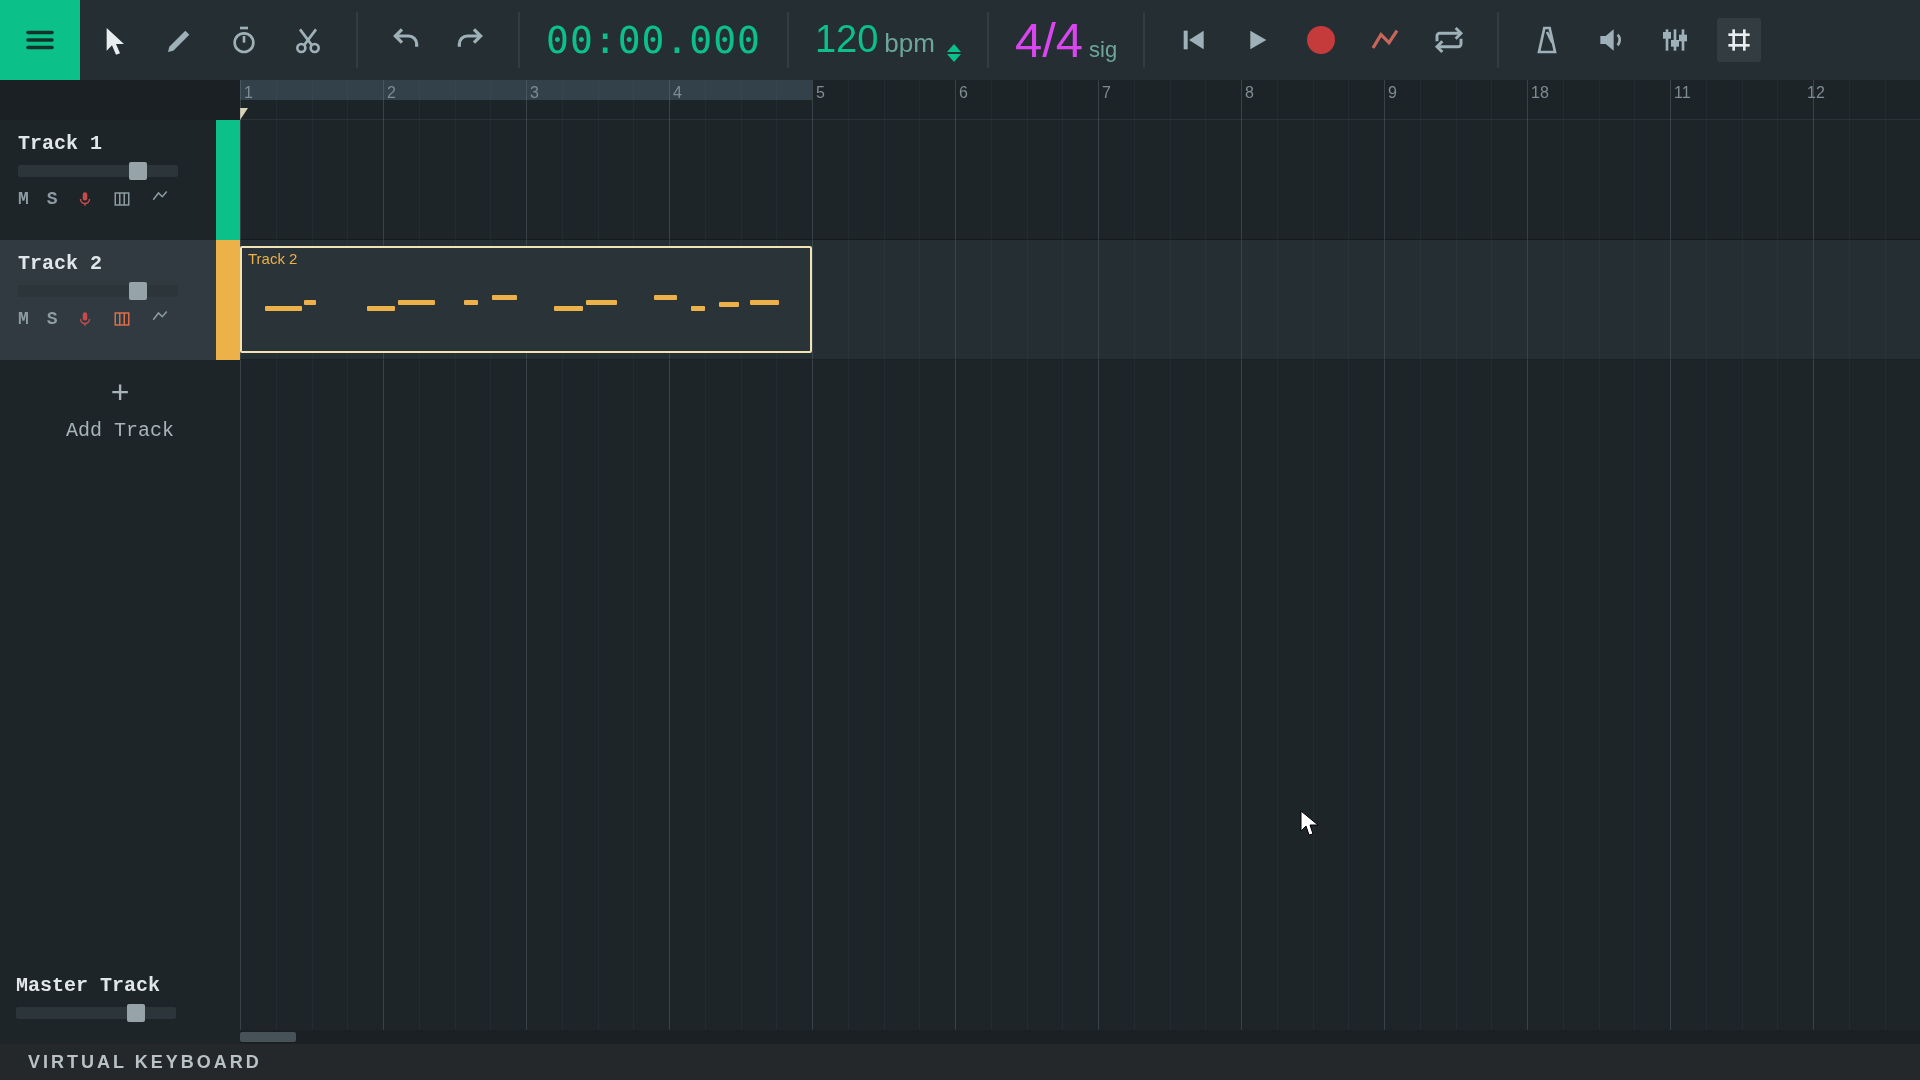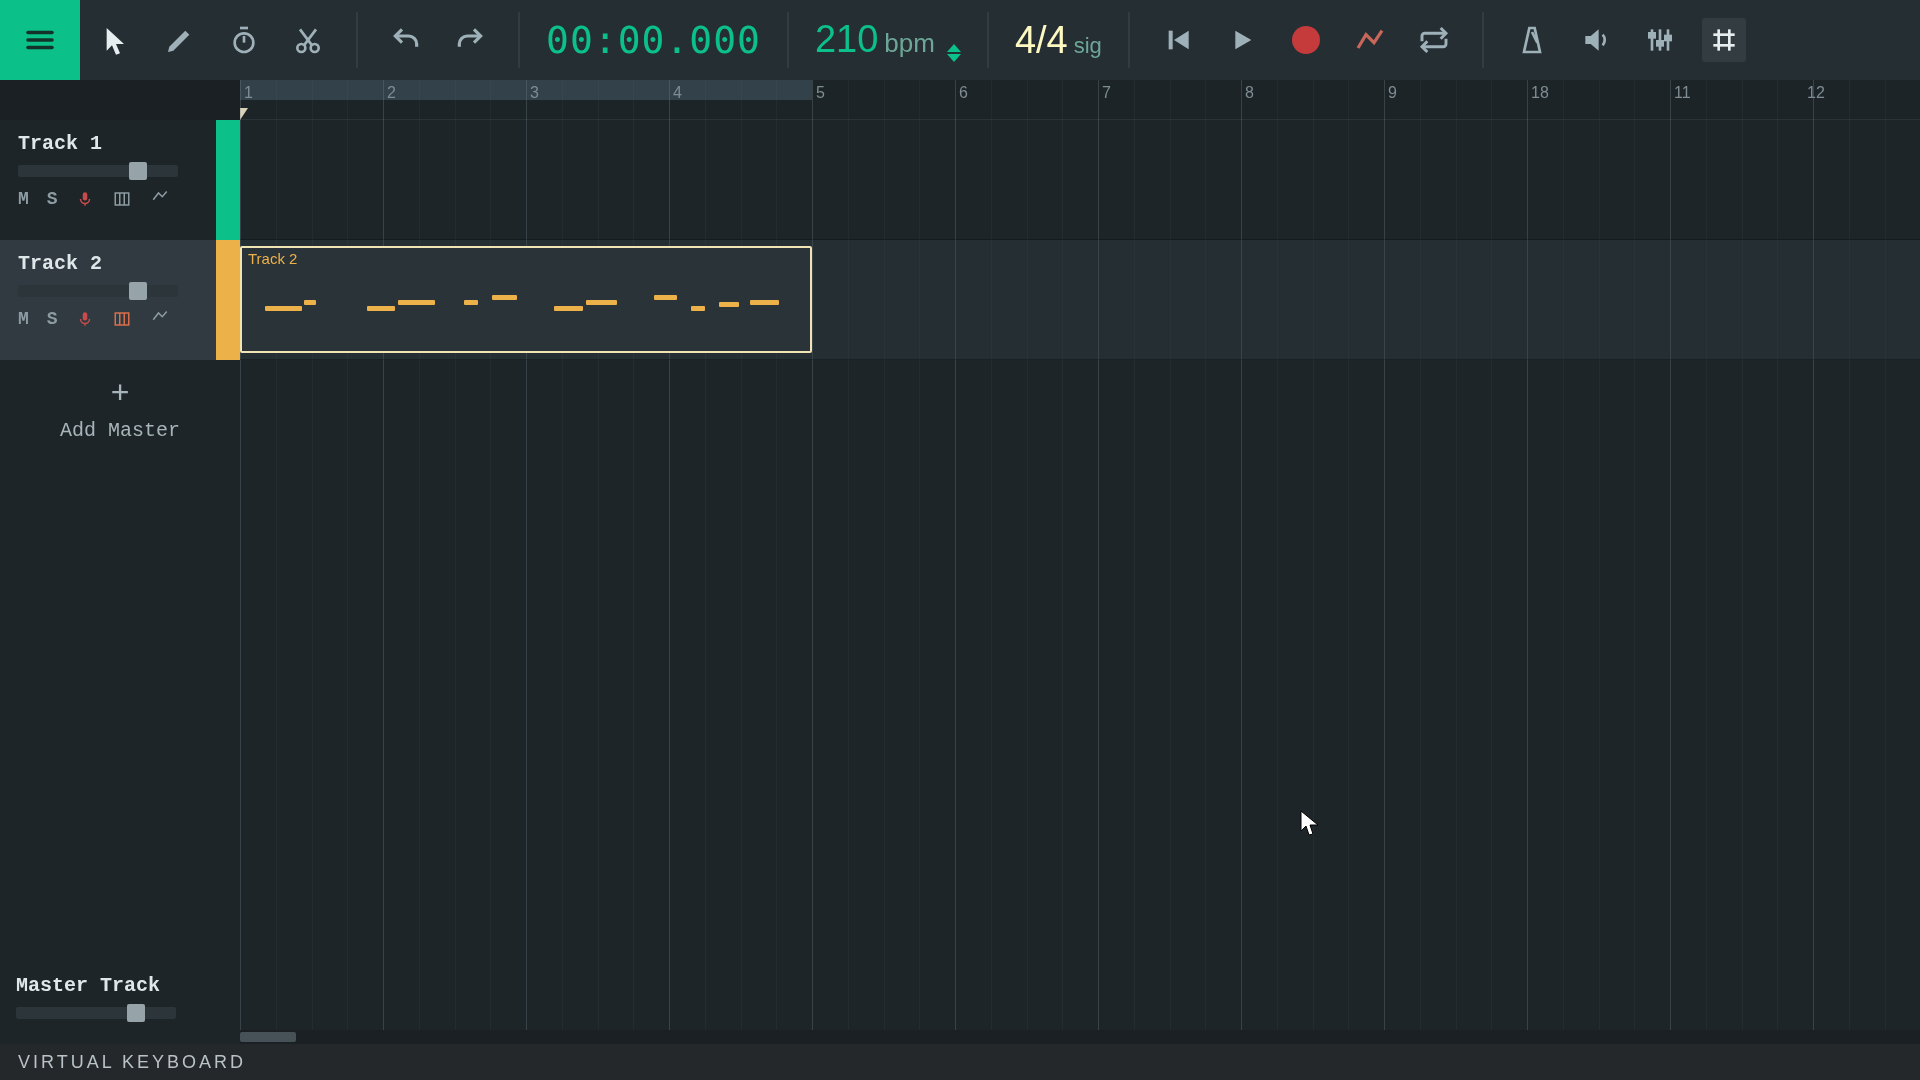--- a/index.html
+++ b/index.html
@@ -11,21 +11,21 @@
   .hamburger { width: 80px; height: 80px; background: #0cc08a; display: flex; align-items: center; justify-content: center; }
   .tool-sep { width: 2px; height: 56px; background: #323c41; margin: 0 12px; }
   .tool-group { display: flex; align-items: flex-end; gap: 20px; padding: 0 14px; }
   .tool-btn { width: 44px; height: 44px; display: flex; align-items: center; justify-content: center; color: #9fb1b8; cursor: pointer; }
   .tool-btn svg { width: 32px; height: 32px; }
   .time-display { font-size: 38px; font-weight: 500; color: #0cc08a; font-family: "Consolas", monospace; letter-spacing: 1px; }
   .bpm-wrap { display: flex; align-items: baseline; gap: 6px; color: #0cc08a; }
   .bpm-val { font-size: 38px; font-weight: 500; }
   .bpm-unit { font-size: 26px; color: #6da697; }
   .sig-wrap { display: flex; align-items: baseline; gap: 6px; }
-  .sig-val { font-size: 38px; font-weight: 500; color: #fef9c3; }
+  .sig-val { font-size: 49px; font-weight: 500; color: #d946ef; }
   .sig-unit { font-size: 22px; color: #6da697; }
   .spinner { display: flex; flex-direction: column; gap: 2px; margin-left: 6px; }
   .spinner div { width: 0; height: 0; border-left: 7px solid transparent; border-right: 7px solid transparent; }
   .spinner .up { border-bottom: 8px solid #0cc08a; }
   .spinner .dn { border-top: 8px solid #0cc08a; }
   .rec-dot { width: 28px; height: 28px; border-radius: 50%; background: #c53a3a; }
   .tool-active { background: #323c41; border-radius: 3px; }
 
   
   .main { flex: 1; display: flex; min-height: 0; }
@@ -69,21 +69,21 @@
   .lanes { position: absolute; left: 0; right: 0; top: 40px; bottom: 0; }
   .lane { position: absolute; left: 0; right: 0; height: 120px; border-bottom: 1px solid rgba(0,0,0,0.25); }
   .lane.sel { background: rgba(60,76,84,0.25); }
 
   
   .clip { position: absolute; top: 6px; bottom: 6px; border: 2px solid #f0e4b5; background: #2a3338; border-radius: 2px; }
   .clip .clip-label { position: absolute; top: 2px; left: 6px; font-size: 15px; color: #edb14a; }
   .clip .note { position: absolute; height: 5px; background: #edb14a; border-radius: 1px; }
 
   
-  .vk { height: 36px; background: #24282a; display: flex; align-items: center; padding-left: 18px; letter-spacing: 3px; font-size: 18px; color: #b9c2c6; font-weight: 400; overflow: hidden; }
+  .vk { height: 36px; background: #24282a; display: flex; align-items: center; padding-left: 28px; letter-spacing: 3px; font-size: 18px; color: #b9c2c6; font-weight: 700; overflow: hidden; }
 
   
   .hscroll { position: absolute; left: 0; right: 0; bottom: 0; height: 14px; background: #1a2024; }
   .hscroll .thumb { position: absolute; top: 2px; height: 10px; background: #465258; border-radius: 2px; }
 
   
   .cursor { position: absolute; width: 20px; height: 28px; pointer-events: none; }
 
   
   .hatch { background-image: repeating-linear-gradient(0deg, rgba(255,255,255,0.01), rgba(255,255,255,0.01) 1px, transparent 1px, transparent 3px); }
@@ -152,21 +152,21 @@
     <div class="tool-sep"></div>
 
     <div class="tool-group">
       <div class="time-display">00:00.000</div>
     </div>
 
     <div class="tool-sep"></div>
 
     <div class="tool-group">
       <div class="bpm-wrap">
-        <span class="bpm-val">210</span>
+        <span class="bpm-val">120</span>
         <span class="bpm-unit">bpm</span>
         <div class="spinner">
             <div class="up"></div>
             <div class="dn"></div>
           </div>
       </div>
     </div>
 
     <div class="tool-sep"></div>
 
@@ -305,21 +305,21 @@
             <svg viewBox="0 0 24 24" width="20" height="18" fill="none" stroke="#8c9ca2" stroke-width="2">
                 <polyline points="3,17 10,8 15,13 21,6"></polyline>
               </svg>
           </span>
         </div>
         <div class="accent-strip orange"></div>
       </div>
 
       <div class="add-track">
         <div class="plus">+</div>
-        <div class="lbl">Add Master</div>
+        <div class="lbl">Add Track</div>
       </div>
 
       <div class="master-head">
         <div class="track-name">Master Track</div>
         <div class="vol-rail">
           <div class="vol-thumb" style="left:75%"></div>
         </div>
       </div>
     </div>
 

